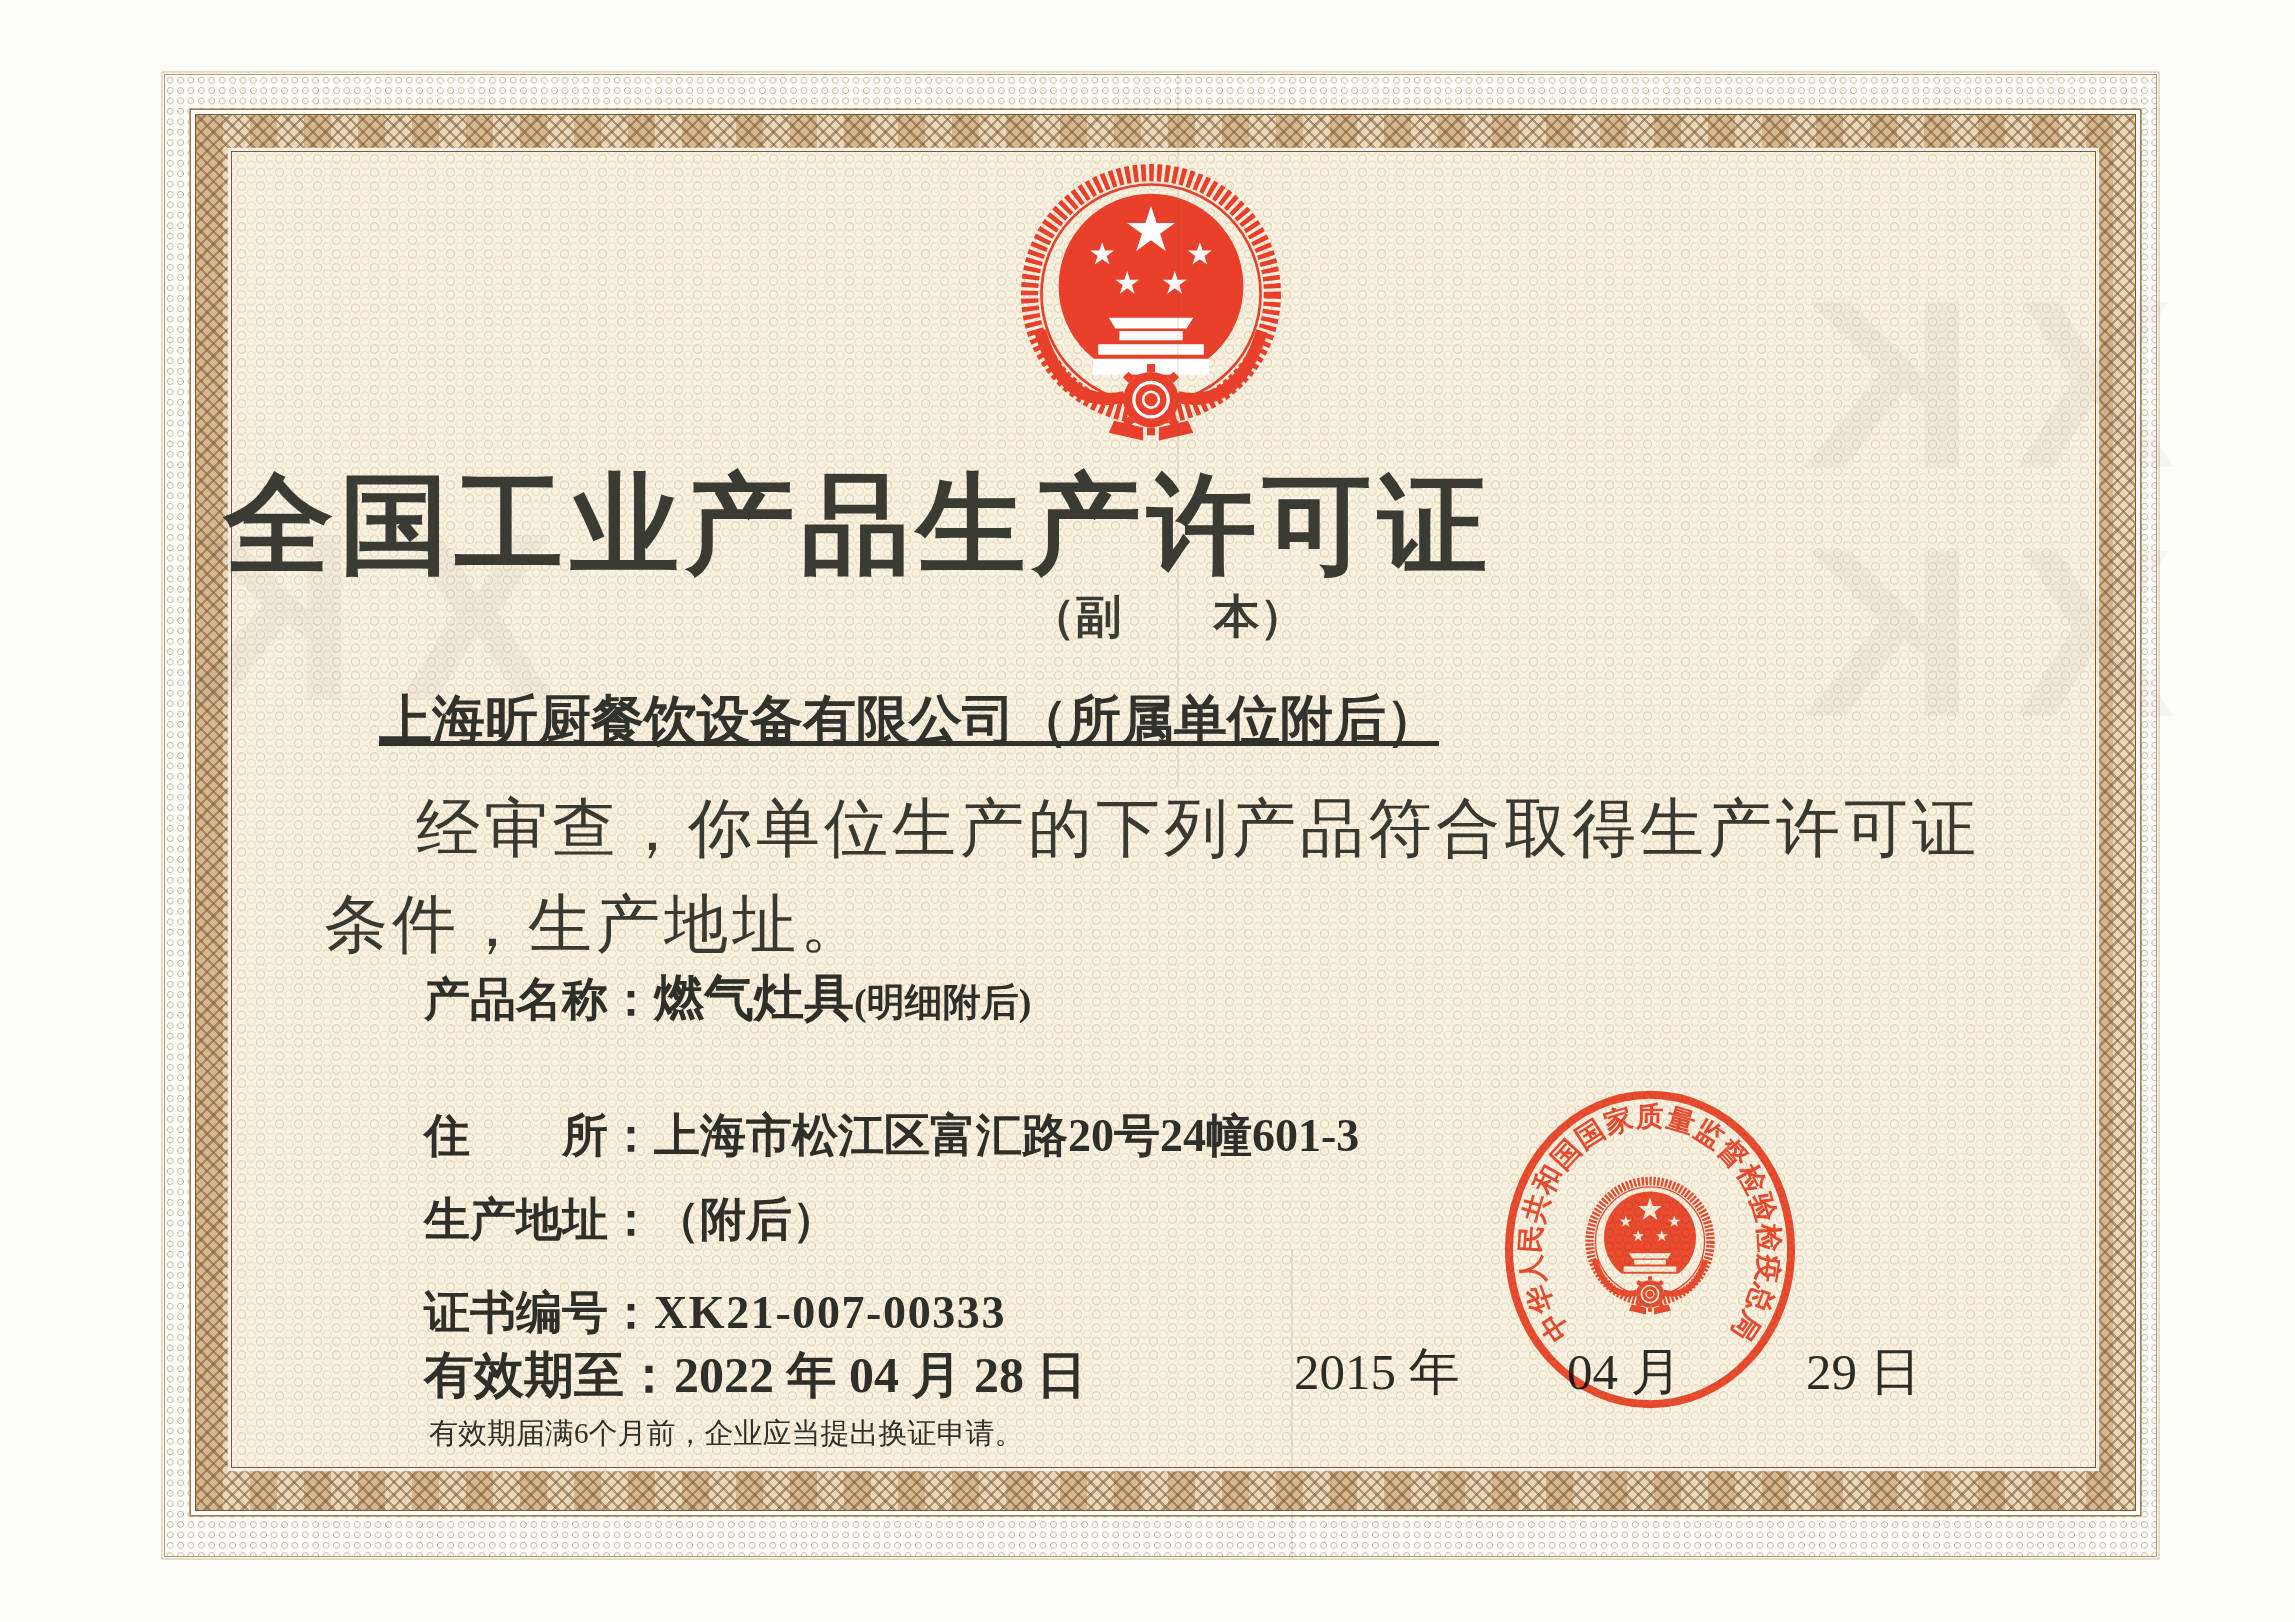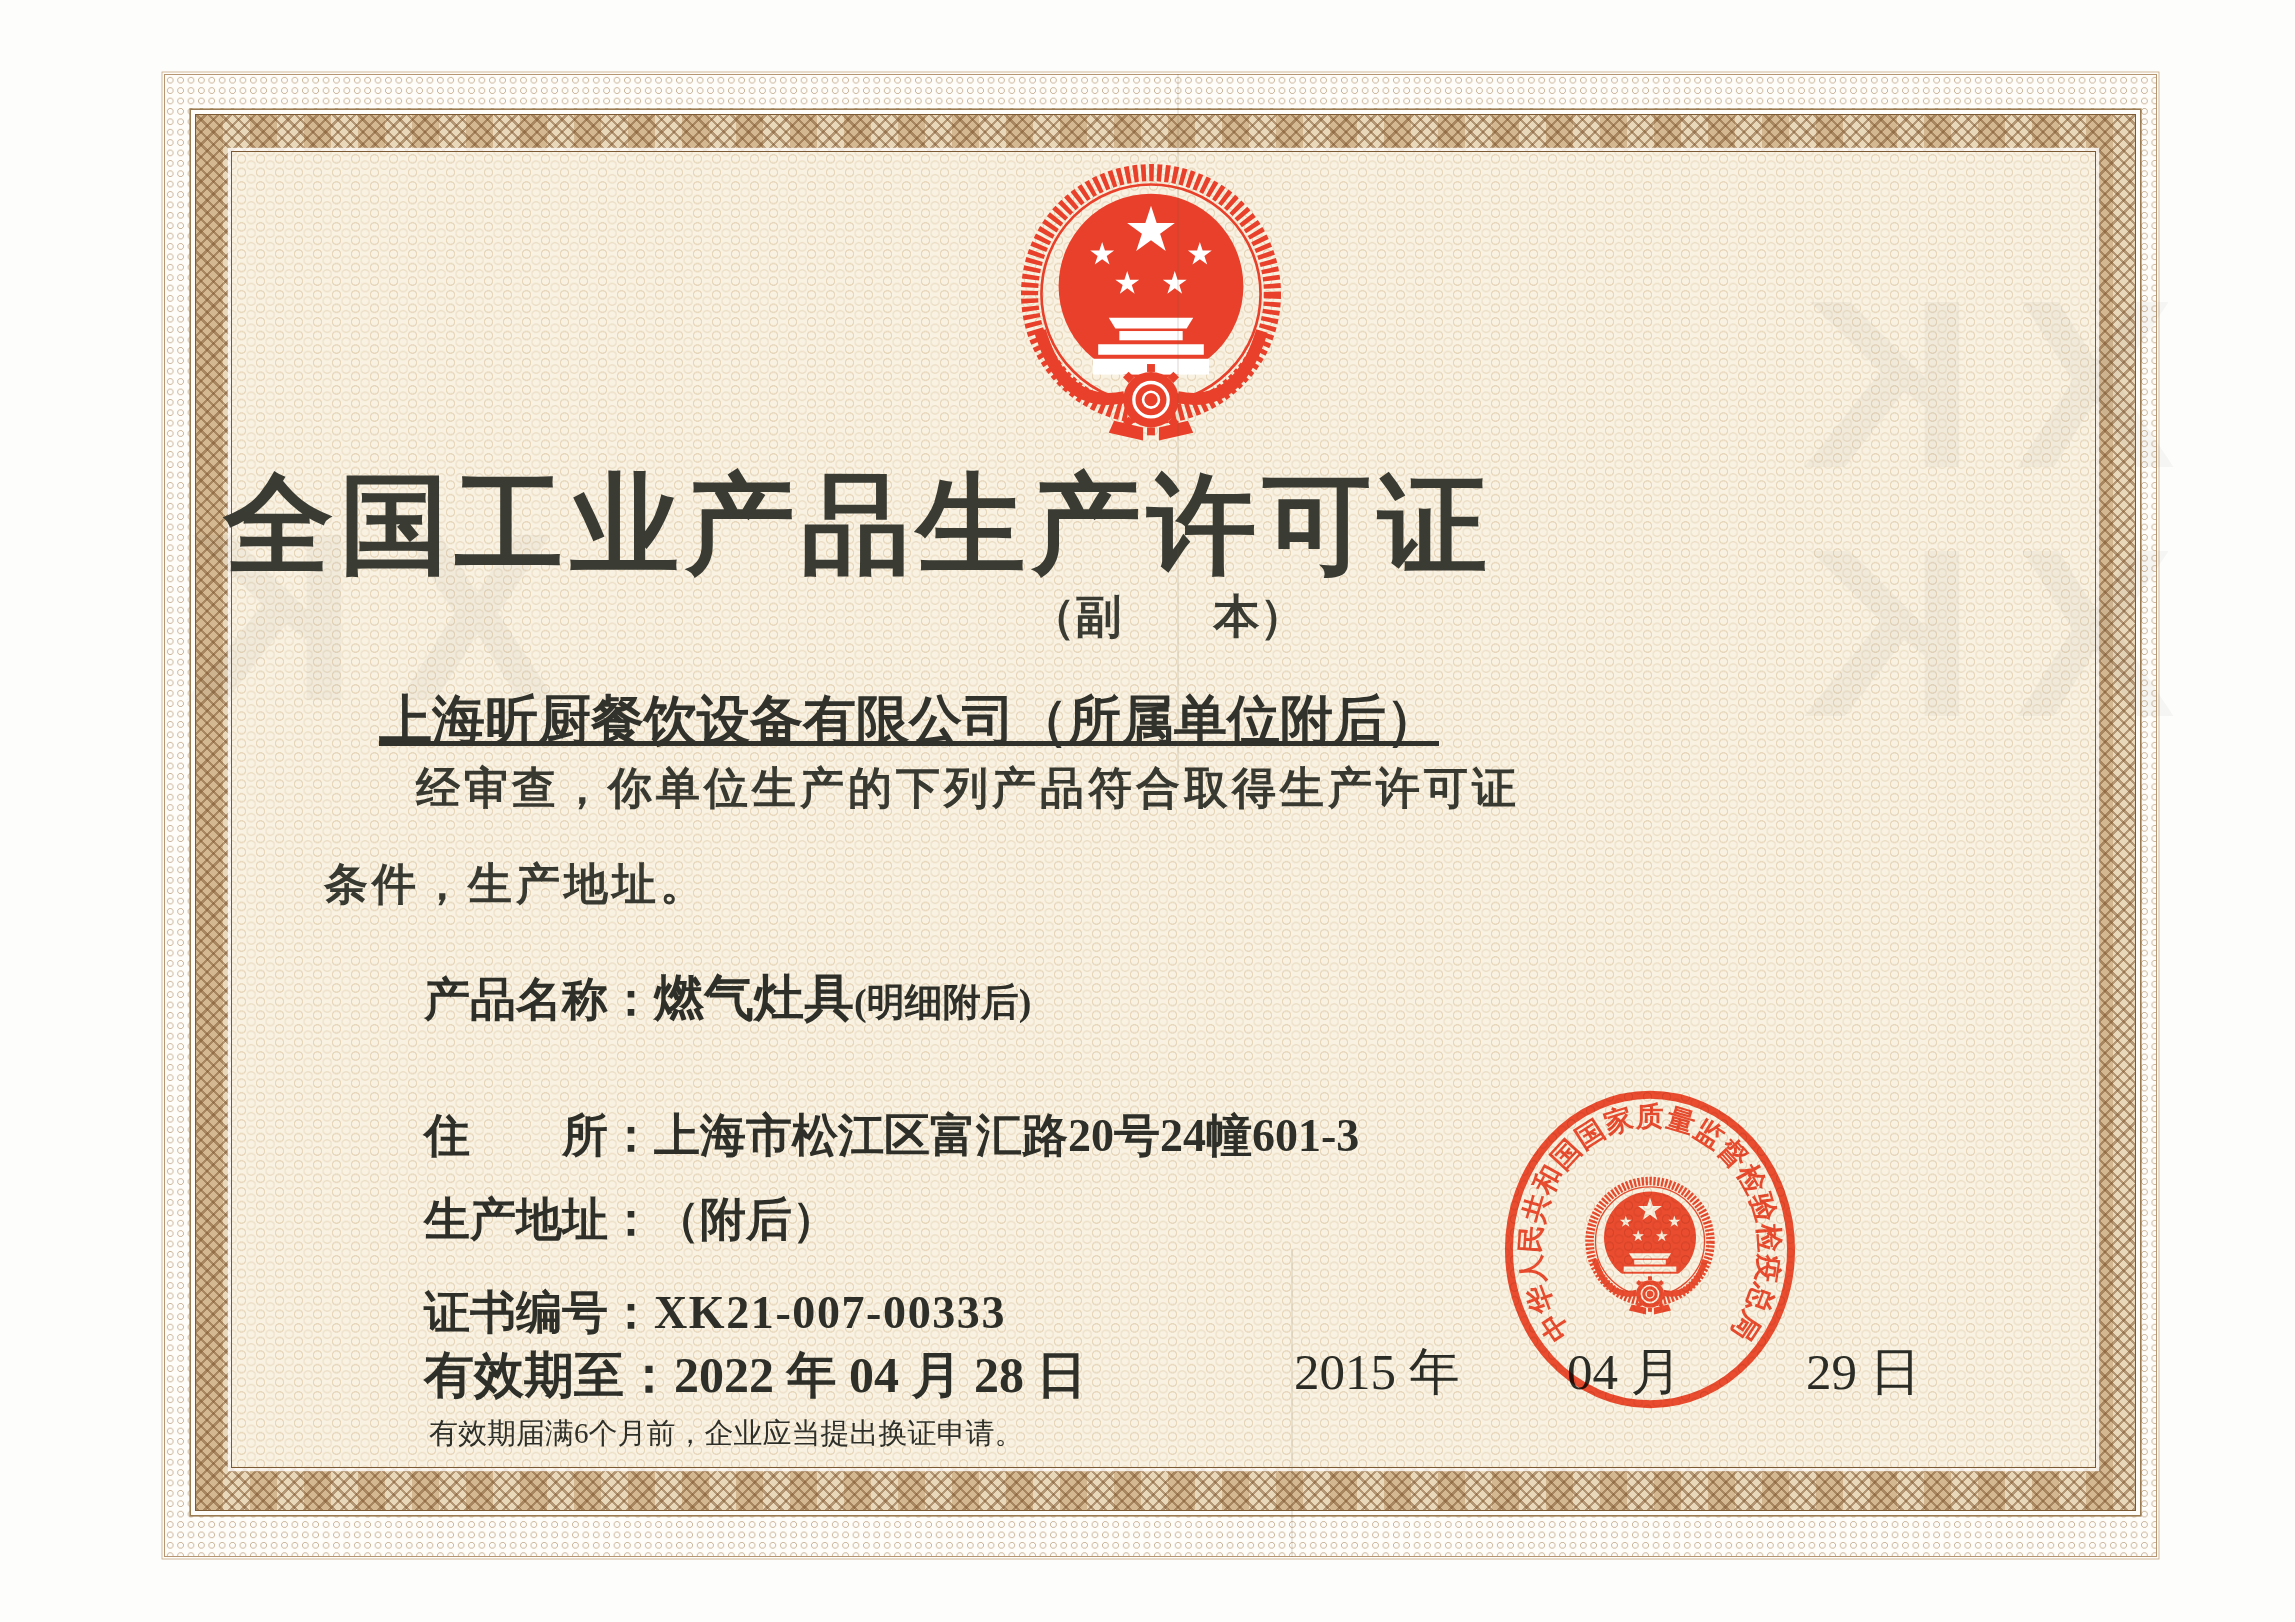--- a/index.html
+++ b/index.html
@@ -34,21 +34,21 @@
 
   
   .content{position:absolute;inset:0;color:#33342c;}
   .abs{position:absolute;line-height:1;white-space:nowrap;}
 
   .title{left:224px;right:184px;text-align:left;top:471px;
          font-size:109px;font-weight:700;letter-spacing:6.4px;color:#3a3b33;}
   .subtitle{left:224px;right:184px;text-align:center;top:594px;
          font-size:46px;font-weight:700;color:#3a3b33;}
   .company{left:379px;top:694px;font-size:53px;font-weight:700;color:#31322b;text-decoration:underline;}
-  .body-line{font-size:44px;font-weight:700;letter-spacing:4px;color:#383931;}
+  .body-line{font-size:64px;font-weight:400;letter-spacing:4px;color:#383931;margin-top:30px;}
   .b1{left:416px;top:767px;}
   .b2{left:324px;top:863px;}
 
   .row{font-size:46px;font-weight:700;color:#2e2f28;}
   .row .lab{font-weight:700;margin-top:35px;}
   .row .val{font-weight:700;margin-top:32px;}
   .r-product{left:424px;top:973px;}
   .r-product .val{font-size:50px;}
   .r-product .note{font-size:38px;font-weight:700;}
   .r-address{left:424px;top:1113px;}

